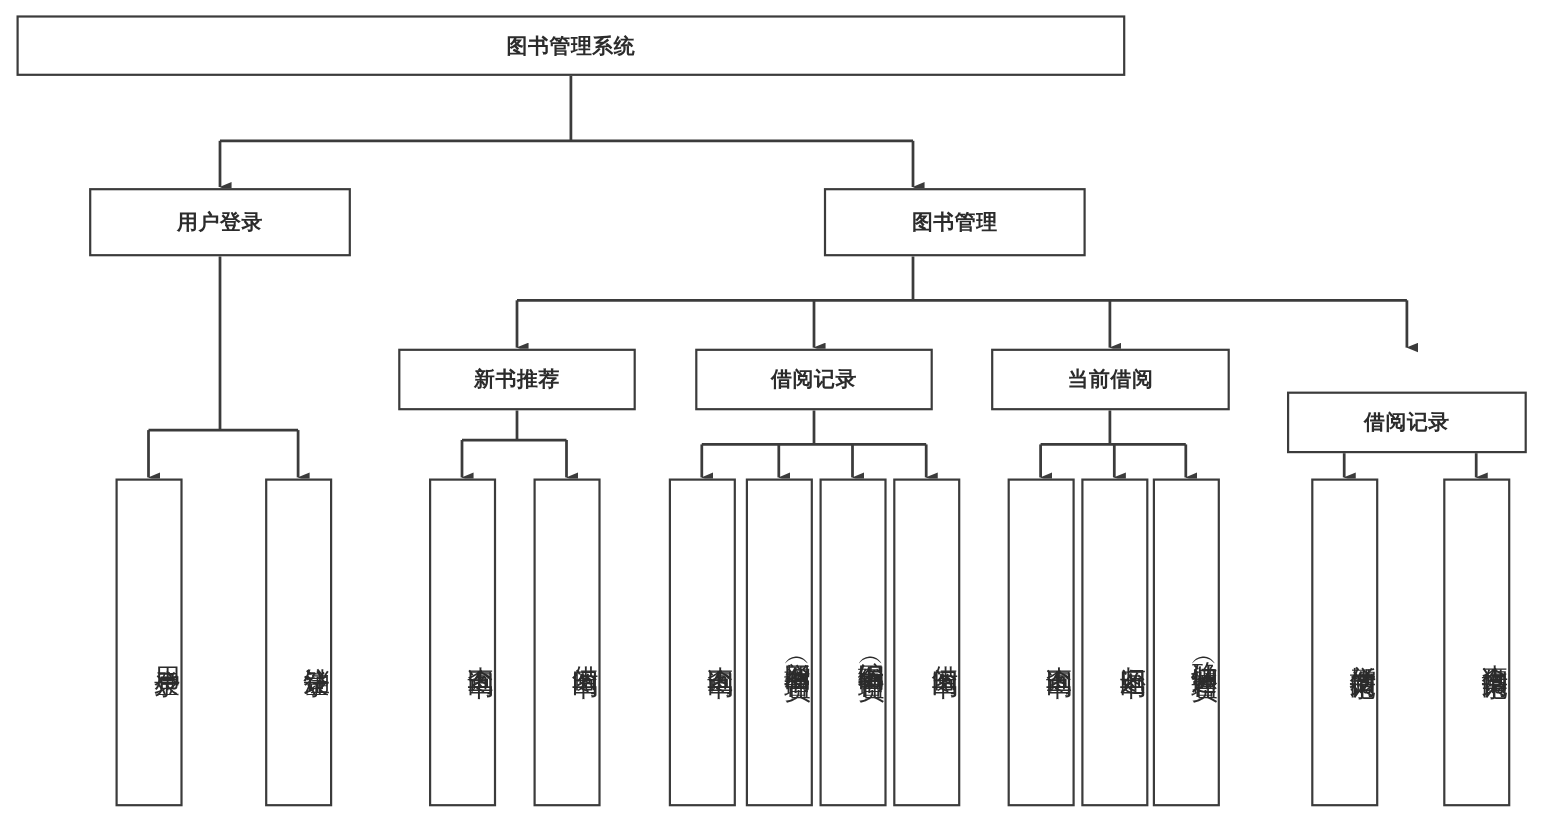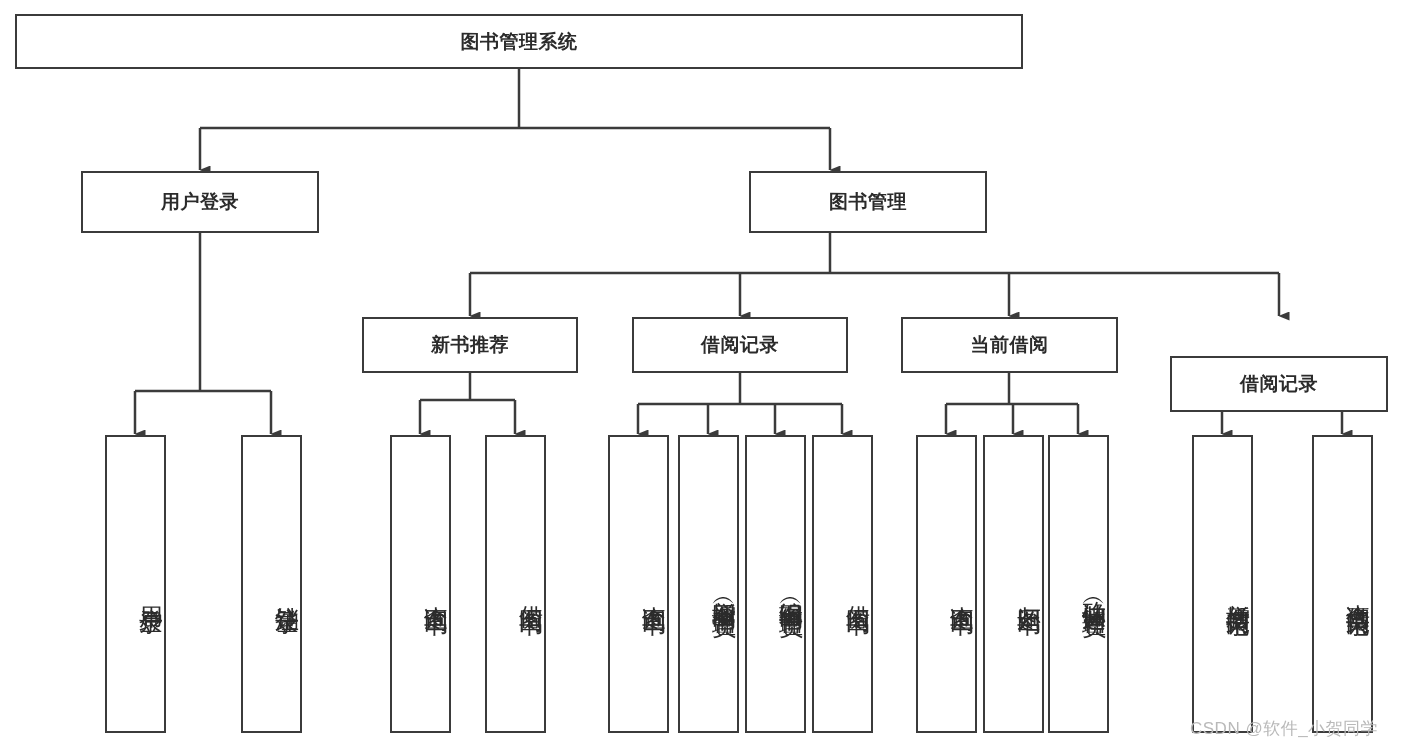--- a/index.html
+++ b/index.html
@@ -166,14 +166,13 @@
         <span class="vtext">确认归还（管理员）</span>
       </div>
       <div class="node vert" style="left: 1192px; top: 435px; width: 61px; height: 298px;">
         <span class="vtext">新增借阅记录</span>
       </div>
       <div class="node vert" style="left: 1312px; top: 435px; width: 61px; height: 298px;">
         <span class="vtext">查询借阅记录</span>
       </div>
     </div>
 
-  <div class="watermark" style="left: 1190px; top: 717px;">CSDN @软件_小贺同学</div>
 </div>
 
 </body></html>

